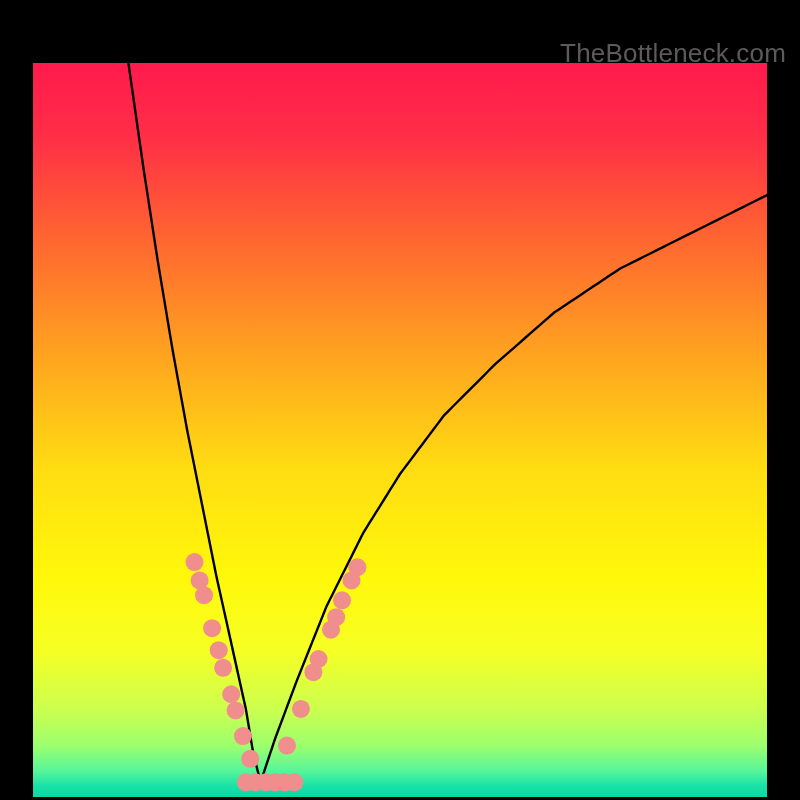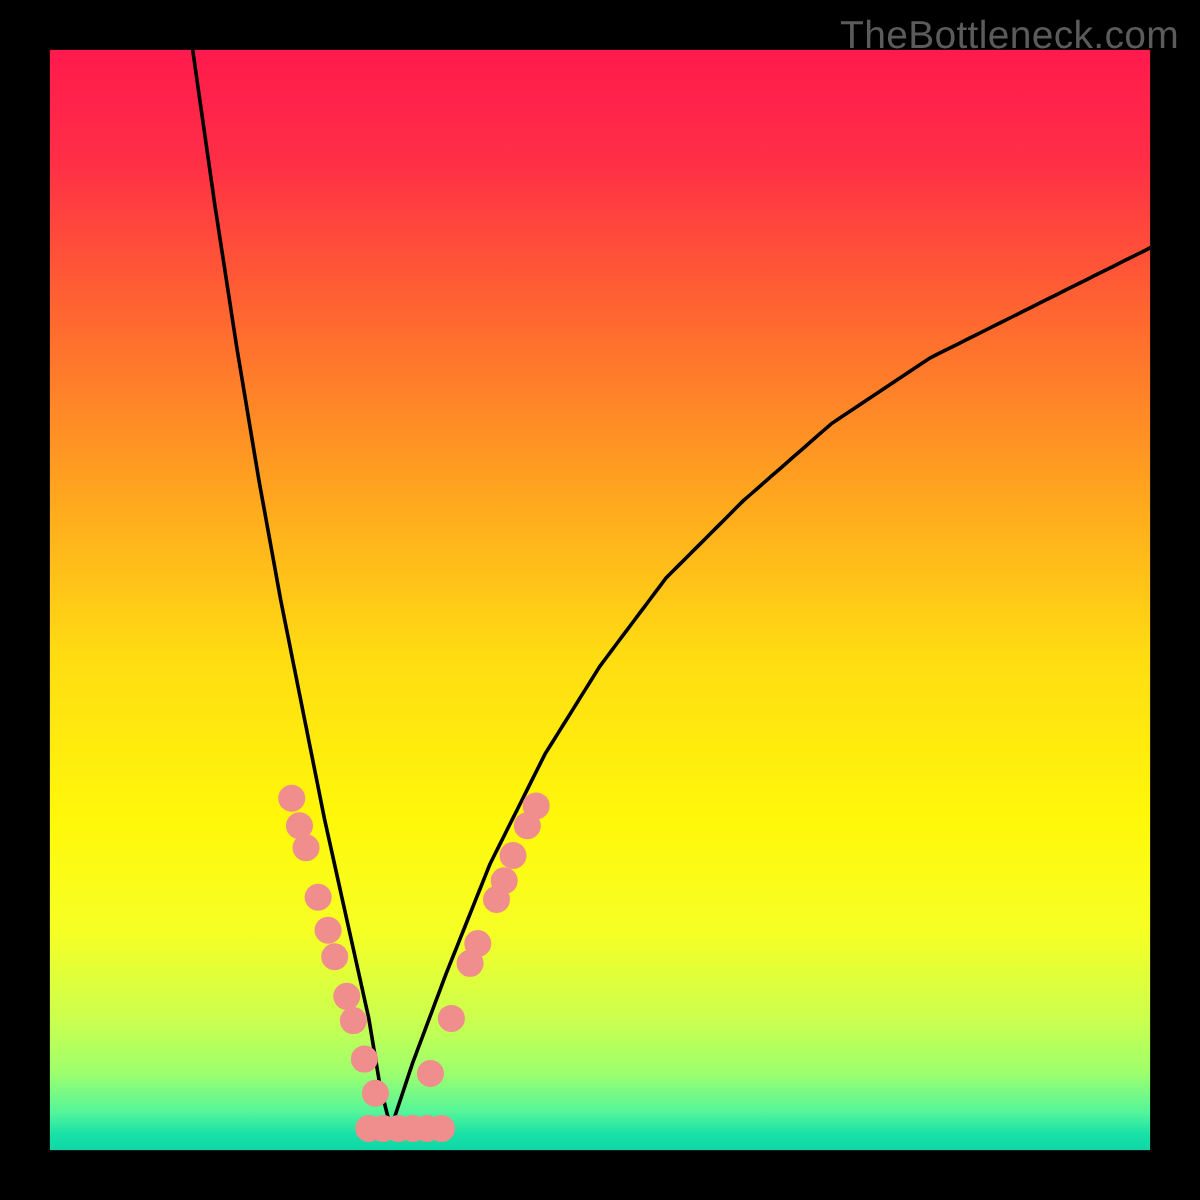--- a/index.html
+++ b/index.html
@@ -8,20 +8,21 @@
     width: 800px;
     height: 800px;
     overflow: hidden;
     background: #000;
     font-family: Arial, Helvetica, sans-serif;
   }
   .frame {
     position: absolute;
     inset: 0;
     background: #000;
+    margin-top: 30px;
   }
   .plot {
     position: absolute;
     left: 33px;
     top: 33px;
     width: 734px;
     height: 734px;
     overflow: hidden;
   }
   .bg-gradient {

